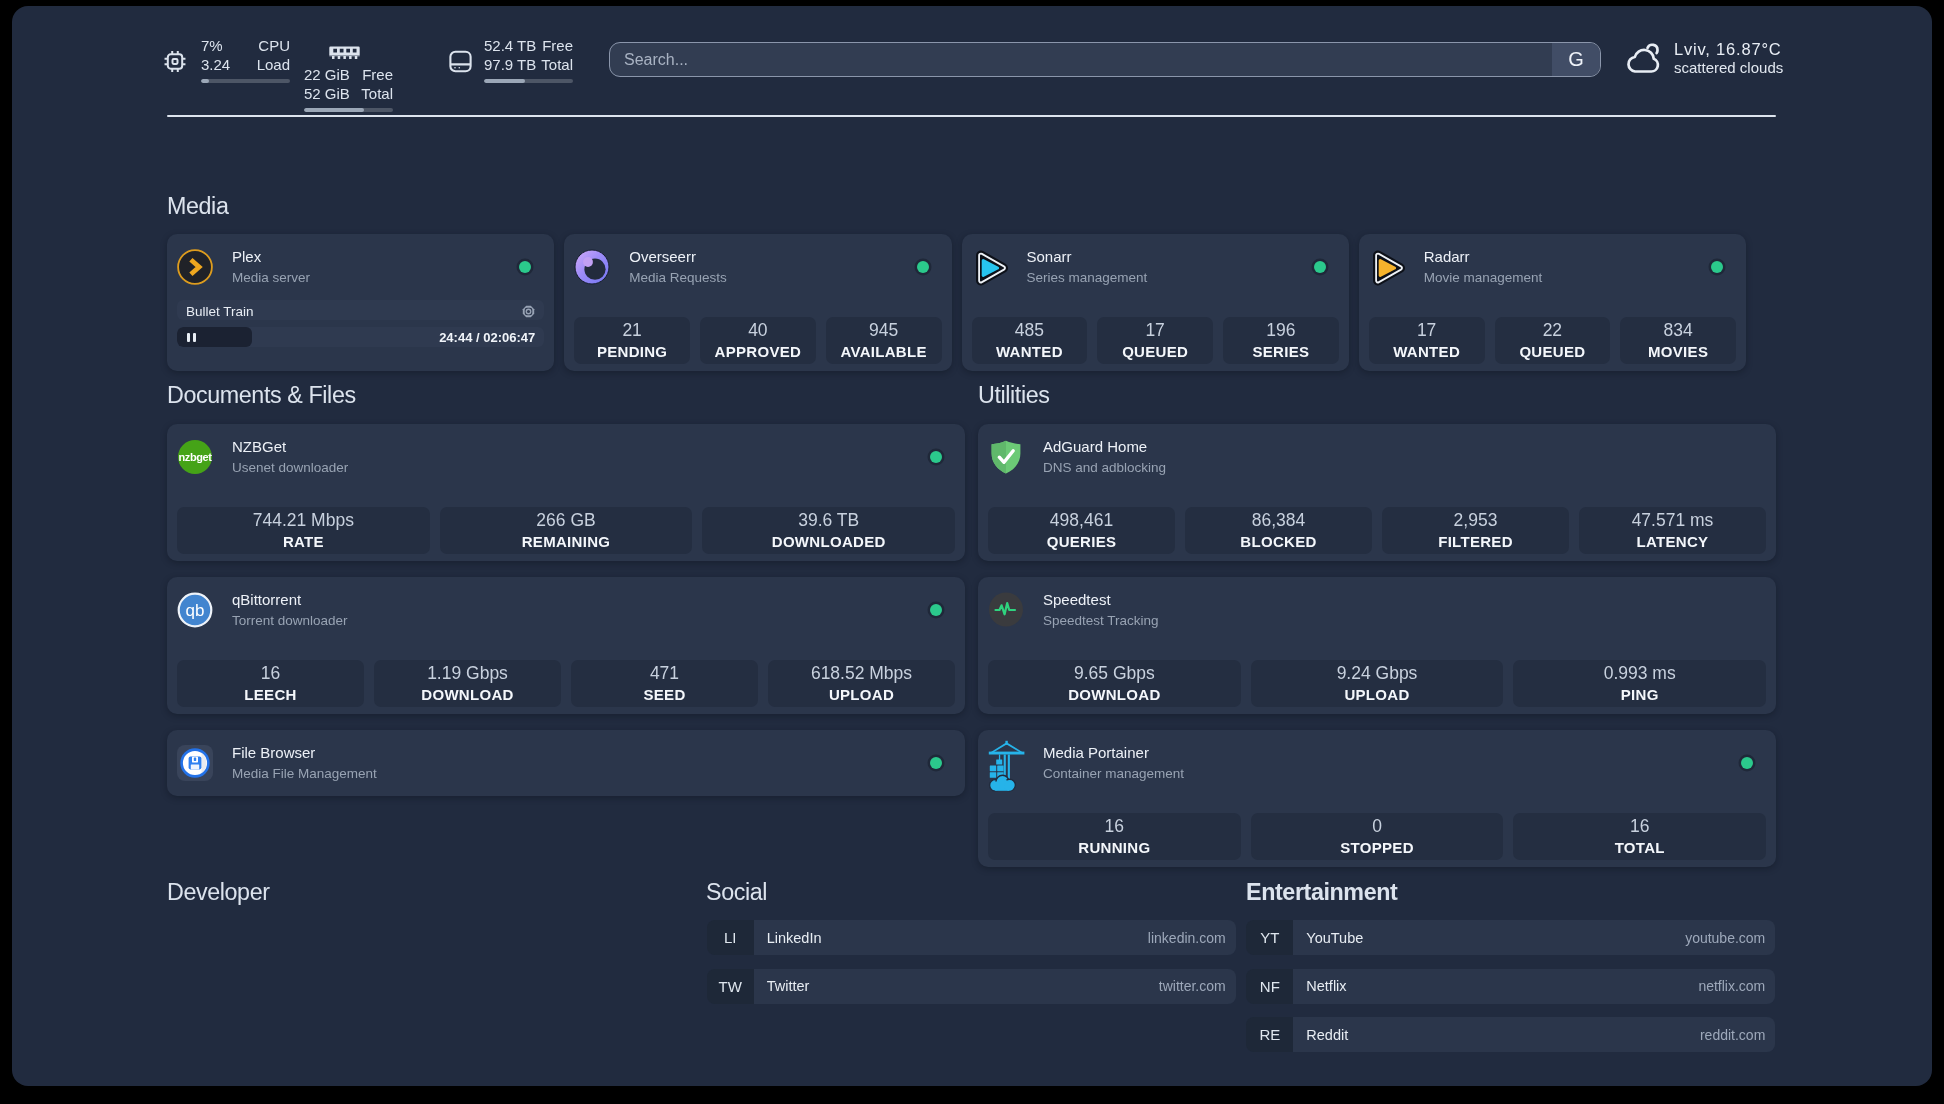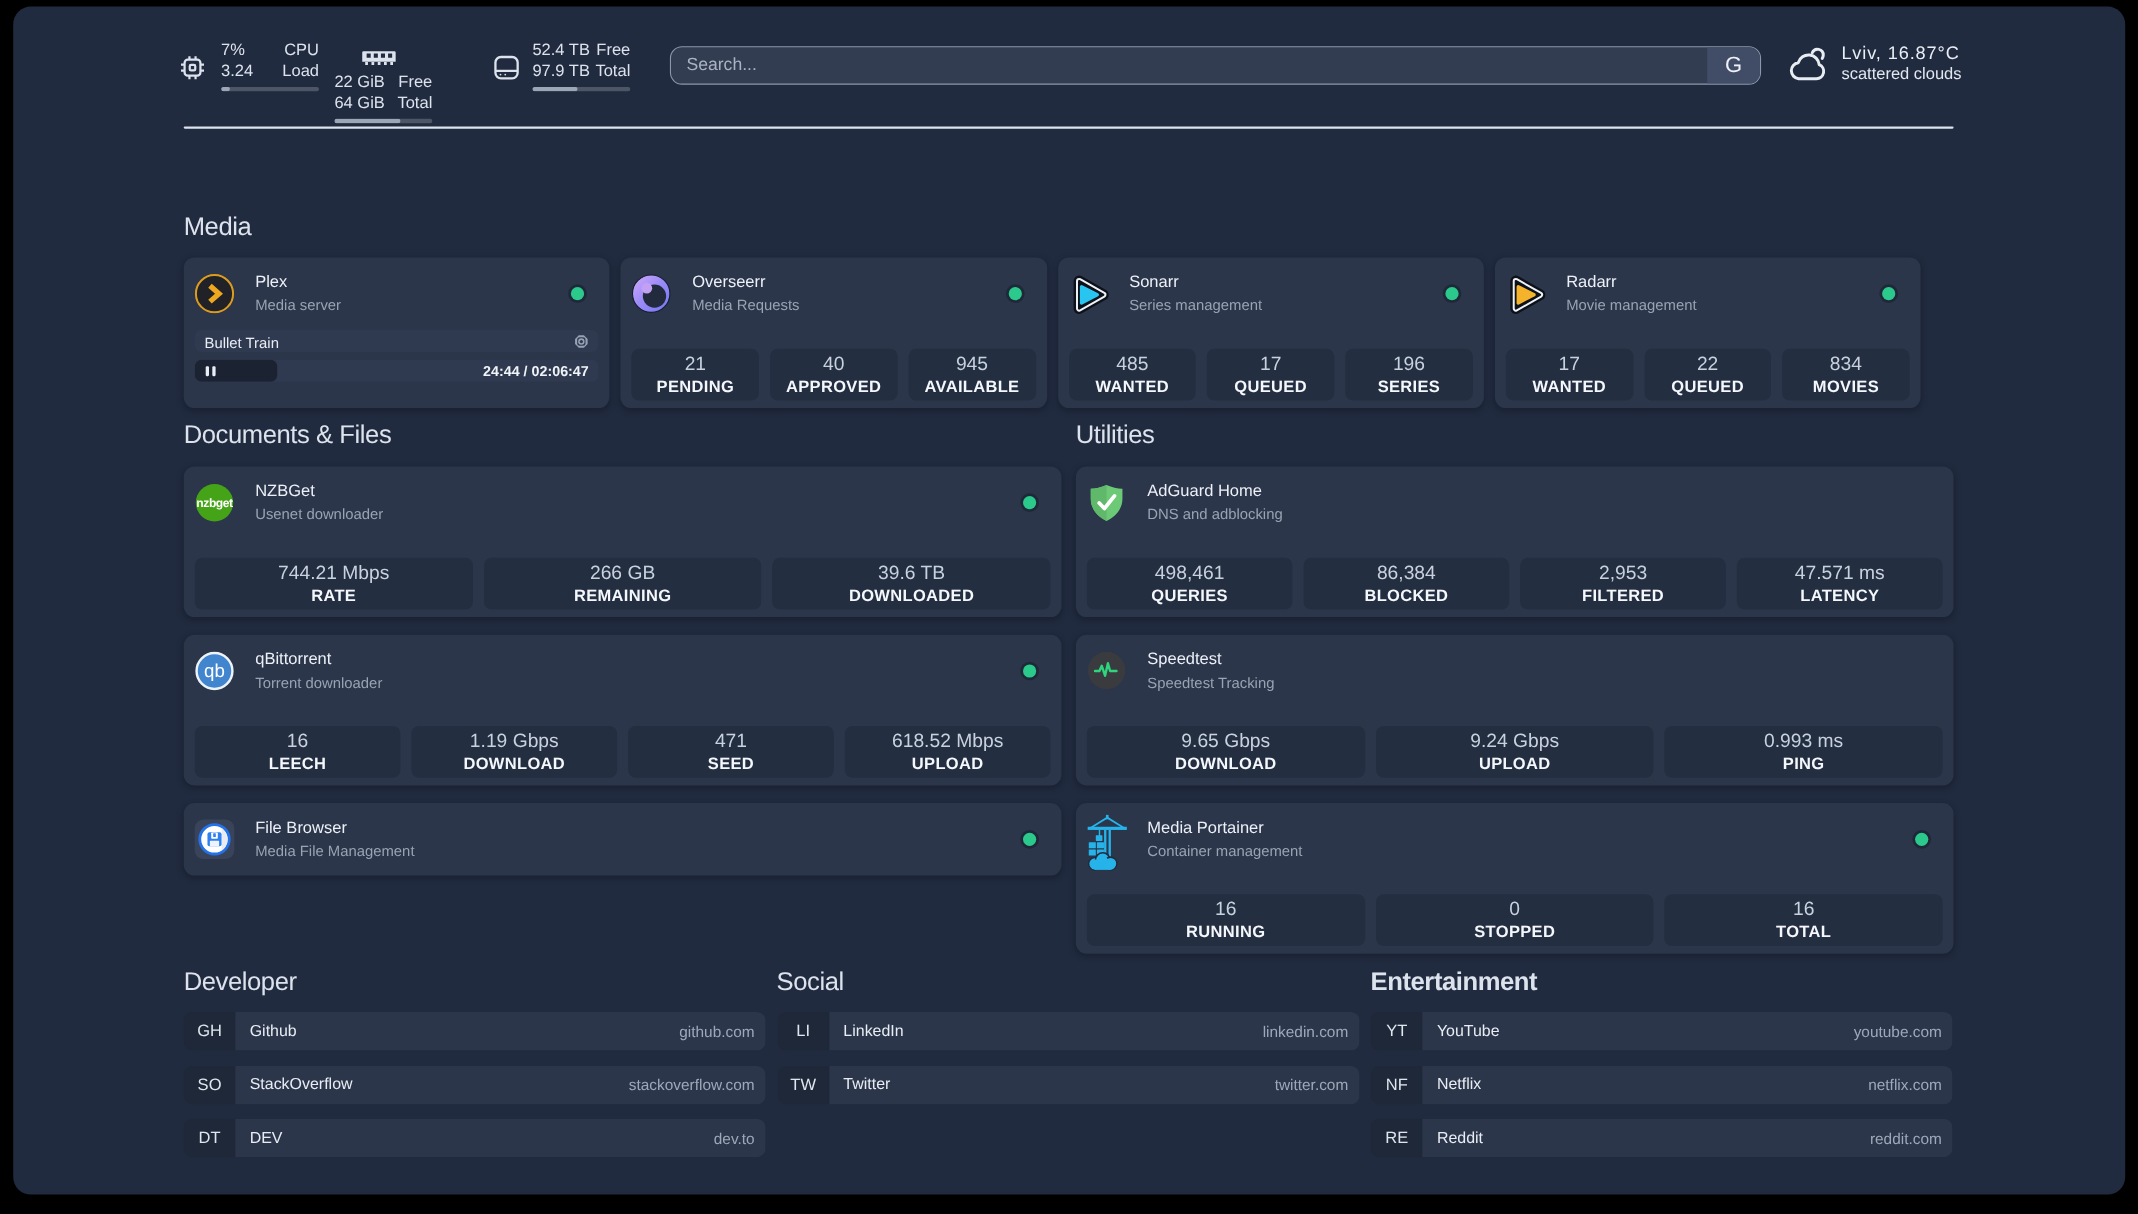--- a/index.html
+++ b/index.html
@@ -103,21 +103,21 @@
           <path d="M0.3 17.3 h2.7 v2.7 h2.5 v-2.7 h3.2 v2.7 h2.5 v-2.7 h3.2 v2.7 h2.5 v-2.7 h3.2 v2.7 h2.5 v-2.7 h3.2 v2.7 h2.5 v-2.7 h2.4 v-0.6 H0.3 Z"></path>
         </g>
       </svg>
     </div>
     <div class="rinfo">
       <div class="rline">
           <span>22 GiB</span>
           <span>Free</span>
         </div>
       <div class="rline">
-          <span>64 GiB</span>
+          <span>52 GiB</span>
           <span>Total</span>
         </div>
       <div class="rbar">
           <div class="rfill" style="width:67.5%"></div>
         </div>
     </div>
   </div>
 
   <div class="res" style="left:436px; top:30px;">
     <div class="ricon" style="width:25px; margin-right:11px;">
@@ -510,43 +510,20 @@
             <div class="l">Total</div>
           </div>
       </div>
     </div>
   </div>
 
   <h2 style="left:155px; top:872.5px;">Developer</h2>
   <h2 style="left:694px; top:872.5px;">Social</h2>
   <h2 style="left:1234px; top:872.5px;font-weight:bold;">Entertainment</h2>
 
-  <div class="bmcol" style="left:155px; top:914px;">
-    <div class="bmrow">
-        <div class="bmab">GH</div>
-        <div class="bmmain">
-          <div class="bmname">Github</div>
-          <div class="bmdom">github.com</div>
-        </div>
-      </div>
-    <div class="bmrow">
-        <div class="bmab">SO</div>
-        <div class="bmmain">
-          <div class="bmname">StackOverflow</div>
-          <div class="bmdom">stackoverflow.com</div>
-        </div>
-      </div>
-    <div class="bmrow">
-        <div class="bmab">DT</div>
-        <div class="bmmain">
-          <div class="bmname">DEV</div>
-          <div class="bmdom">dev.to</div>
-        </div>
-      </div>
-  </div>
 
   <div class="bmcol" style="left:1234.3px; top:914px;">
     <div class="bmrow">
         <div class="bmab">YT</div>
         <div class="bmmain">
           <div class="bmname">YouTube</div>
           <div class="bmdom">youtube.com</div>
         </div>
       </div>
     <div class="bmrow">

